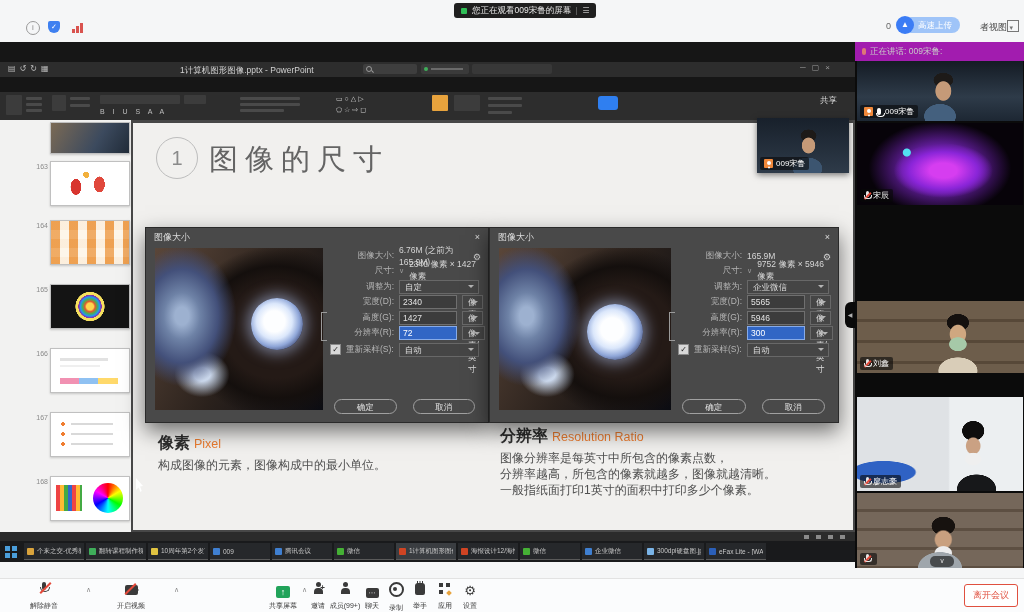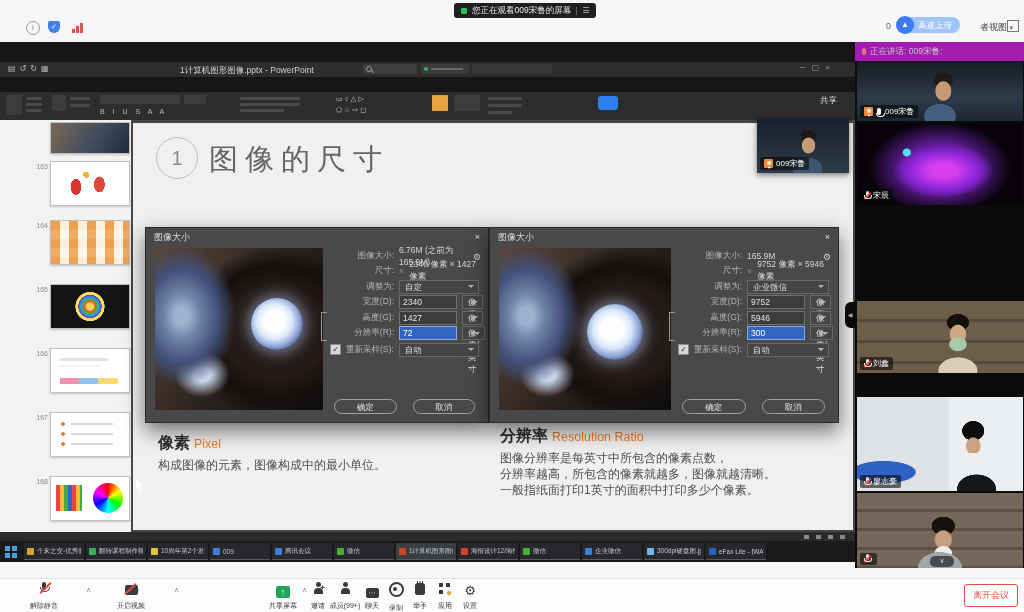--- a/index.html
+++ b/index.html
@@ -387,21 +387,21 @@
         <span class="dlbl">尺寸:</span>
         <span style="color:#9a9a9a;font-size:7px;">∨</span>
         <span class="dval">9752 像素 × 5946 像素</span>
       </div>
       <div class="drow">
         <span class="dlbl">调整为:</span>
         <span class="seld">企业微信</span>
       </div>
       <div class="drow">
         <span class="dlbl">宽度(D):</span>
-        <span class="inp">9752</span>
+        <span class="inp">5565</span>
         <span class="seld">像素</span>
       </div>
       <div class="drow">
         <span class="dlbl">高度(G):</span>
         <span class="inp">5946</span>
         <span class="seld">像素</span>
       </div>
       <div class="drow">
         <span class="dlbl">分辨率(R):</span>
         <span class="inp sel">300</span>

